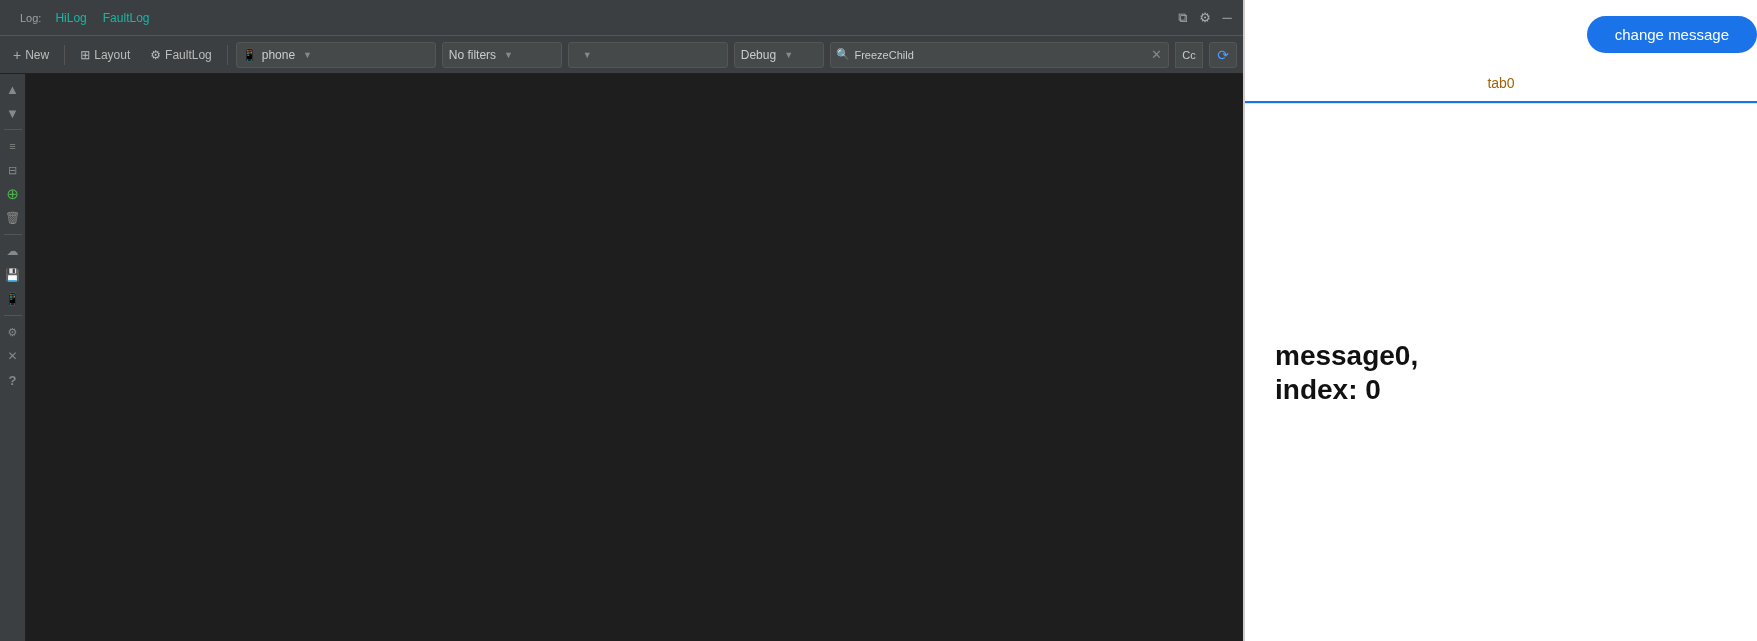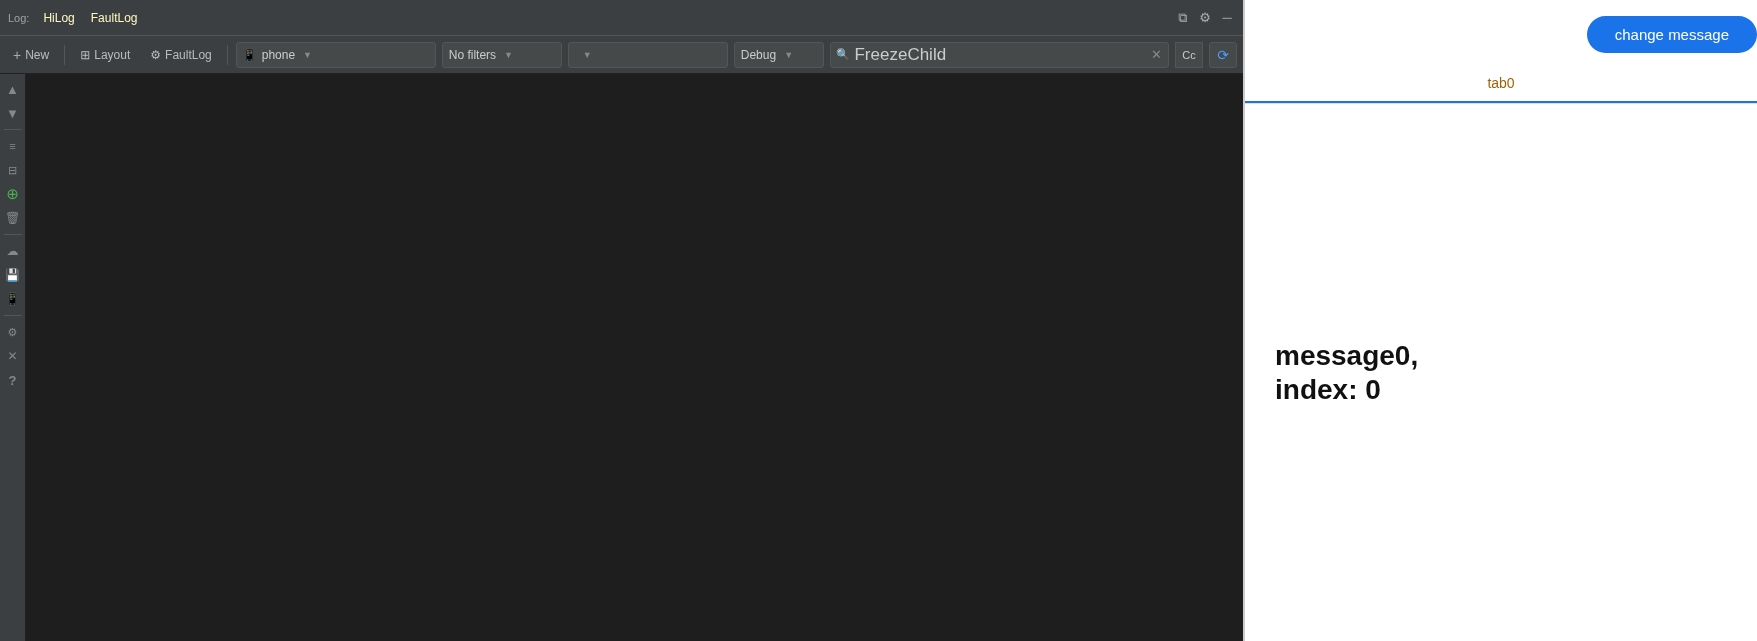--- a/index.html
+++ b/index.html
@@ -29,23 +29,24 @@
       display: flex;
       align-items: center;
       padding: 0 8px;
       gap: 4px;
       border-bottom: 1px solid #555;
     }
     #menu-bar .menu-label {
       color: #a0a0a0;
       font-size: 11px;
       margin-right: 4px;
+      margin-left: 12px;
     }
     #menu-bar .menu-item {
-      color: #fef9c3;
+      color: #14b8a6;
       font-size: 12px;
       padding: 2px 6px;
       cursor: pointer;
       border-radius: 3px;
       text-align: right;
     }
 
     
     #window-controls {
       margin-left: auto;
@@ -142,21 +143,21 @@
       border-radius: 3px;
       height: 26px;
       padding: 0 6px;
       gap: 4px;
     }
     .search-bar input {
       background: transparent;
       border: none;
       outline: none;
       color: #cccccc;
-      font-size: 17px;
+      font-size: 11px;
       flex: 1;
     }
     .search-icon-small {
       color: #888;
       font-size: 11px;
     }
     .search-close {
       color: #888;
       font-size: 13px;
       cursor: pointer;

